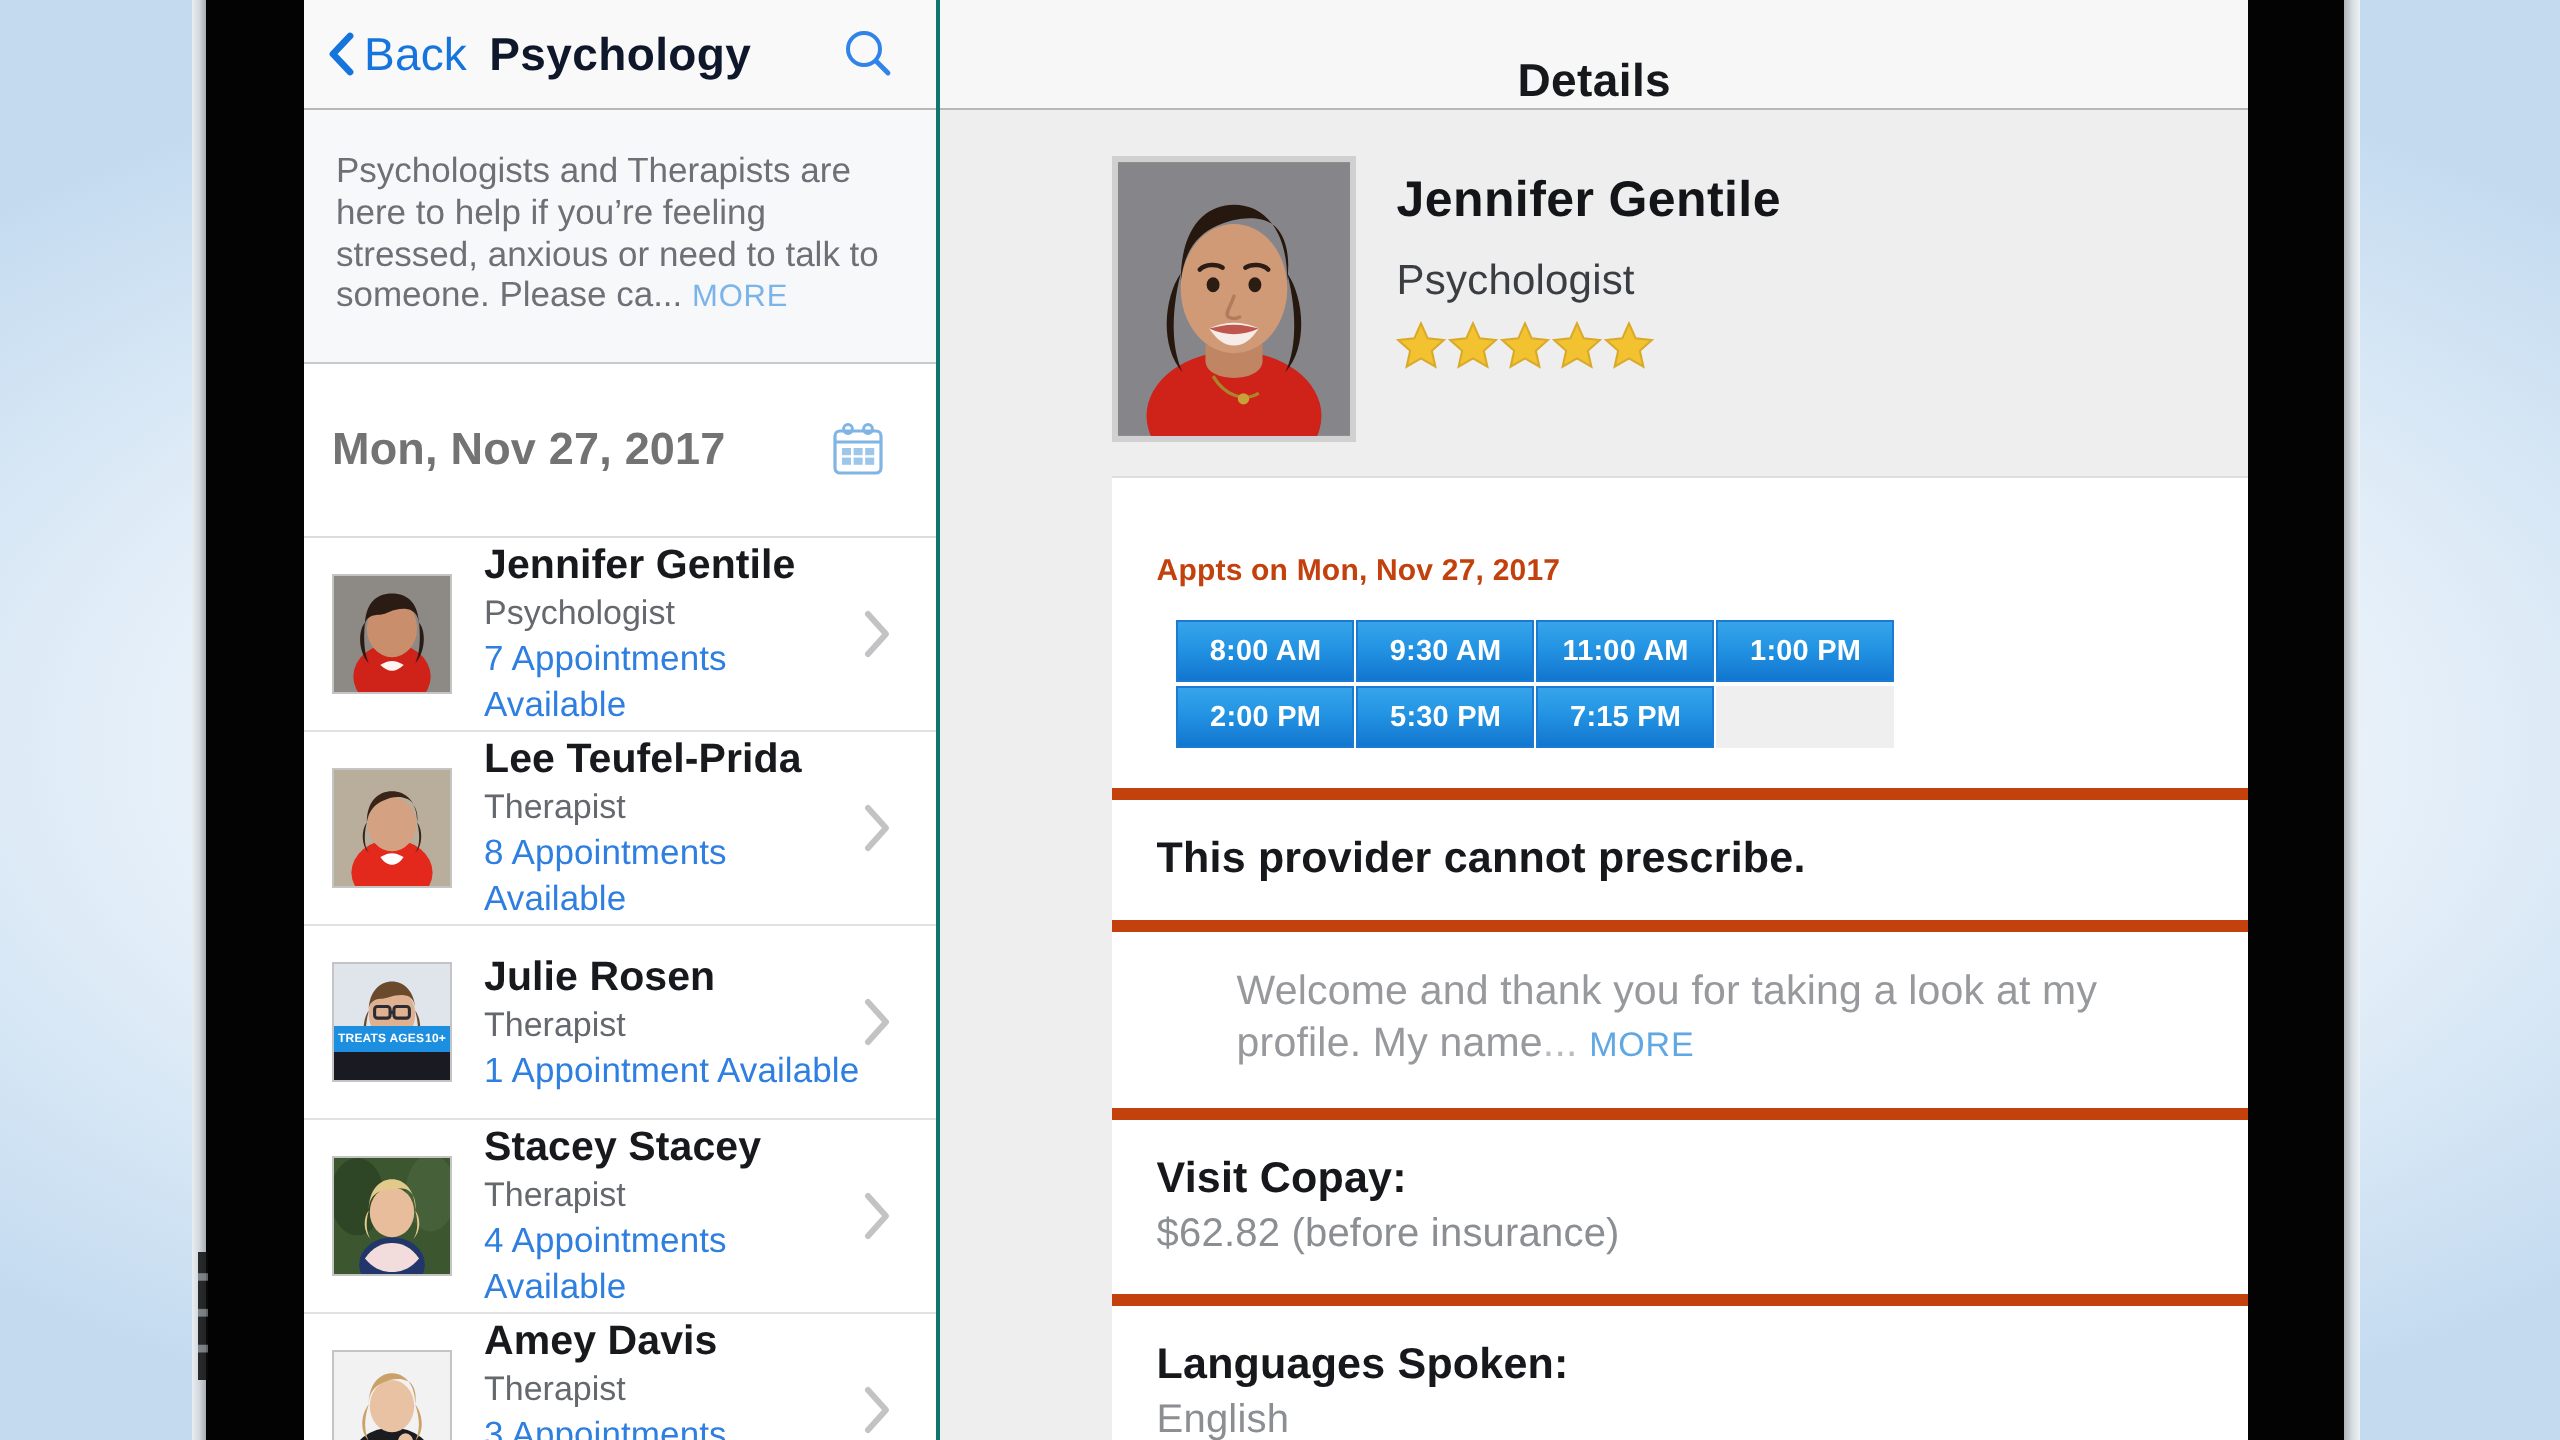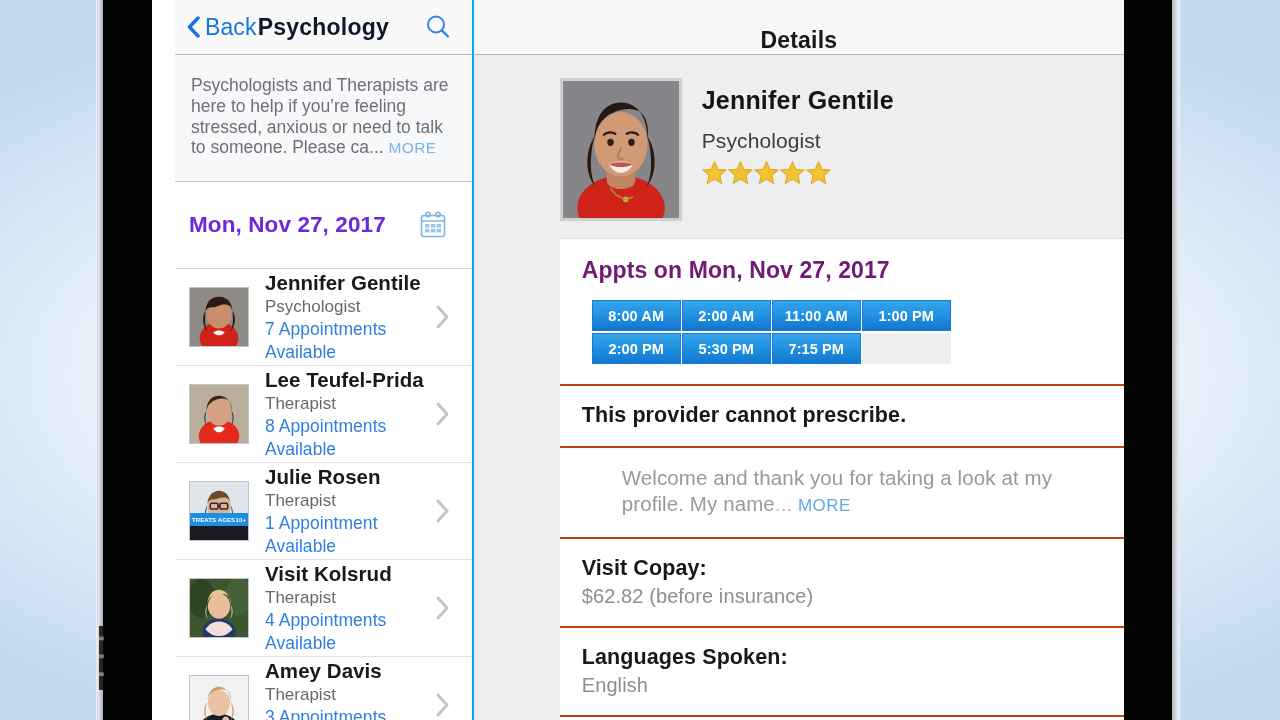--- a/index.html
+++ b/index.html
@@ -42,24 +42,23 @@
     position: absolute; left: 152px; top: 0; width: 972px; height: 720px;
     background: #ffffff;
     display: flex;
     overflow: hidden;
   }
 
   
   .left-panel {
     width: 406px; height: 720px;
     background: #ffffff;
-    border-right: 2px solid #0ea5e9;
+    border-right: 2px solid #0f766e;
     display: flex; flex-direction: column;
     overflow: hidden;
-    padding-left: 23px;
   }
 
   .nav-bar {
     height: 55px; flex: 0 0 55px;
     background: #f9f9f9;
     border-bottom: 1px solid #b8b8bb;
     display: flex; align-items: center;
     position: relative;
   }
   .back-btn {
@@ -97,21 +96,21 @@
   }
 
   .date-bar {
     height: 87px; flex: 0 0 87px;
     display: flex; align-items: center; justify-content: space-between;
     padding: 0 24px 0 14px;
     border-bottom: 1px solid #dcdcde;
     background: #ffffff;
   }
   .date-label {
-    font-size: 22.5px; font-weight: bold; color: #6d28d9; letter-spacing: .1px;
+    font-size: 22.5px; font-weight: bold; color: #737373; letter-spacing: .1px;
   }
   .cal-icon { width: 30px; height: 30px; cursor: pointer; }
 
   .provider-list { flex: 1 1 auto; overflow: hidden; background: #ffffff; }
 
   .provider-row {
     height: 97px; display: flex; align-items: center;
     padding: 0 18px 0 14px;
     border-bottom: 1px solid #e2e2e4;
     position: relative; cursor: pointer;
@@ -177,27 +176,27 @@
     font-size: 25px; font-weight: bold; color: #131518; letter-spacing: .2px;
   }
   .profile-role {
     font-size: 21px; color: #3a3d42; margin-top: 14px; letter-spacing: .1px;
   }
   .stars { margin-top: 7px; display: flex; gap: 1px; }
   .star { width: 25px; height: 25px; }
 
   .card {
     background: #ffffff; margin-left: 86px; margin-right: 0;
-    border-top: 2px solid #c2410c;
+    border-top: 6px solid #c2410c;
   }
   .card.first { border-top: 1px solid #dedede; }
 
   .appts-block { padding: 18px 22px 20px 22px; }
   .appts-title {
-    font-size: 23px; font-weight: bold; color: #701a75; letter-spacing: .1px;
+    font-size: 15px; font-weight: bold; color: #c2410c; letter-spacing: .1px; margin-top: 20px;
   }
   .slot-grid {
     margin-top: 16px; display: grid;
     grid-template-columns: repeat(4, 89px);
     gap: 2px 1px;
     margin-left: 10px;
   }
   .slot {
     height: 31px; display: flex; align-items: center; justify-content: center;
     background: linear-gradient(to bottom, #37a4ea 0%, #2495e4 42%, #1276cf 100%);
@@ -361,21 +360,21 @@
             <ellipse cx="50" cy="18" rx="13" ry="20" fill="#46613a"></ellipse>
             <ellipse cx="30" cy="55" rx="17" ry="14" fill="#23366b"></ellipse>
             <path d="M16 52c4-6 9-8 14-8s10 2 14 8c-4 5-9 7-14 7s-10-2-14-7z" fill="#f2dcdc"></path>
             <ellipse cx="30" cy="28" rx="11.5" ry="13" fill="#e7bd9c"></ellipse>
             <path d="M18 27c0-11 6-16 12-16s12 5 12 16c1-6-2-10-5-11-4-1-8 0-12 1-4 1-7 4-7 10z" fill="#e2c98c"></path>
             <path d="M18 27c-2 7-1 12 1 15-4-4-4-11-1-15z" fill="#e2c98c"></path>
             <path d="M42 27c2 7 1 12-1 15 4-4 4-11 1-15z" fill="#e2c98c"></path>
           </svg>
         </div>
         <div class="row-info">
-          <div class="row-name">Visit Kolsrud</div>
+          <div class="row-name">Stacey Stacey</div>
           <div class="row-role">Therapist</div>
           <div class="row-appts">4 Appointments Available</div>
         </div>
         <svg class="chev-row" viewBox="0 0 15 26">
           <polyline points="3,3 12,13 3,23" fill="none" stroke="#c3c3c5" stroke-width="3" stroke-linecap="round" stroke-linejoin="round"></polyline>
         </svg>
       </div>
 
       <div class="provider-row">
         <div class="thumb">
@@ -451,21 +450,21 @@
               </svg>
           </div>
         </div>
       </div>
 
       <div class="card first">
         <div class="appts-block">
           <div class="appts-title">Appts on Mon, Nov 27, 2017</div>
           <div class="slot-grid">
             <div class="slot">8:00 AM</div>
-            <div class="slot">2:00 AM</div>
+            <div class="slot">9:30 AM</div>
             <div class="slot">11:00 AM</div>
             <div class="slot">1:00 PM</div>
             <div class="slot">2:00 PM</div>
             <div class="slot">5:30 PM</div>
             <div class="slot">7:15 PM</div>
             <div class="slot empty"></div>
           </div>
         </div>
       </div>
 

